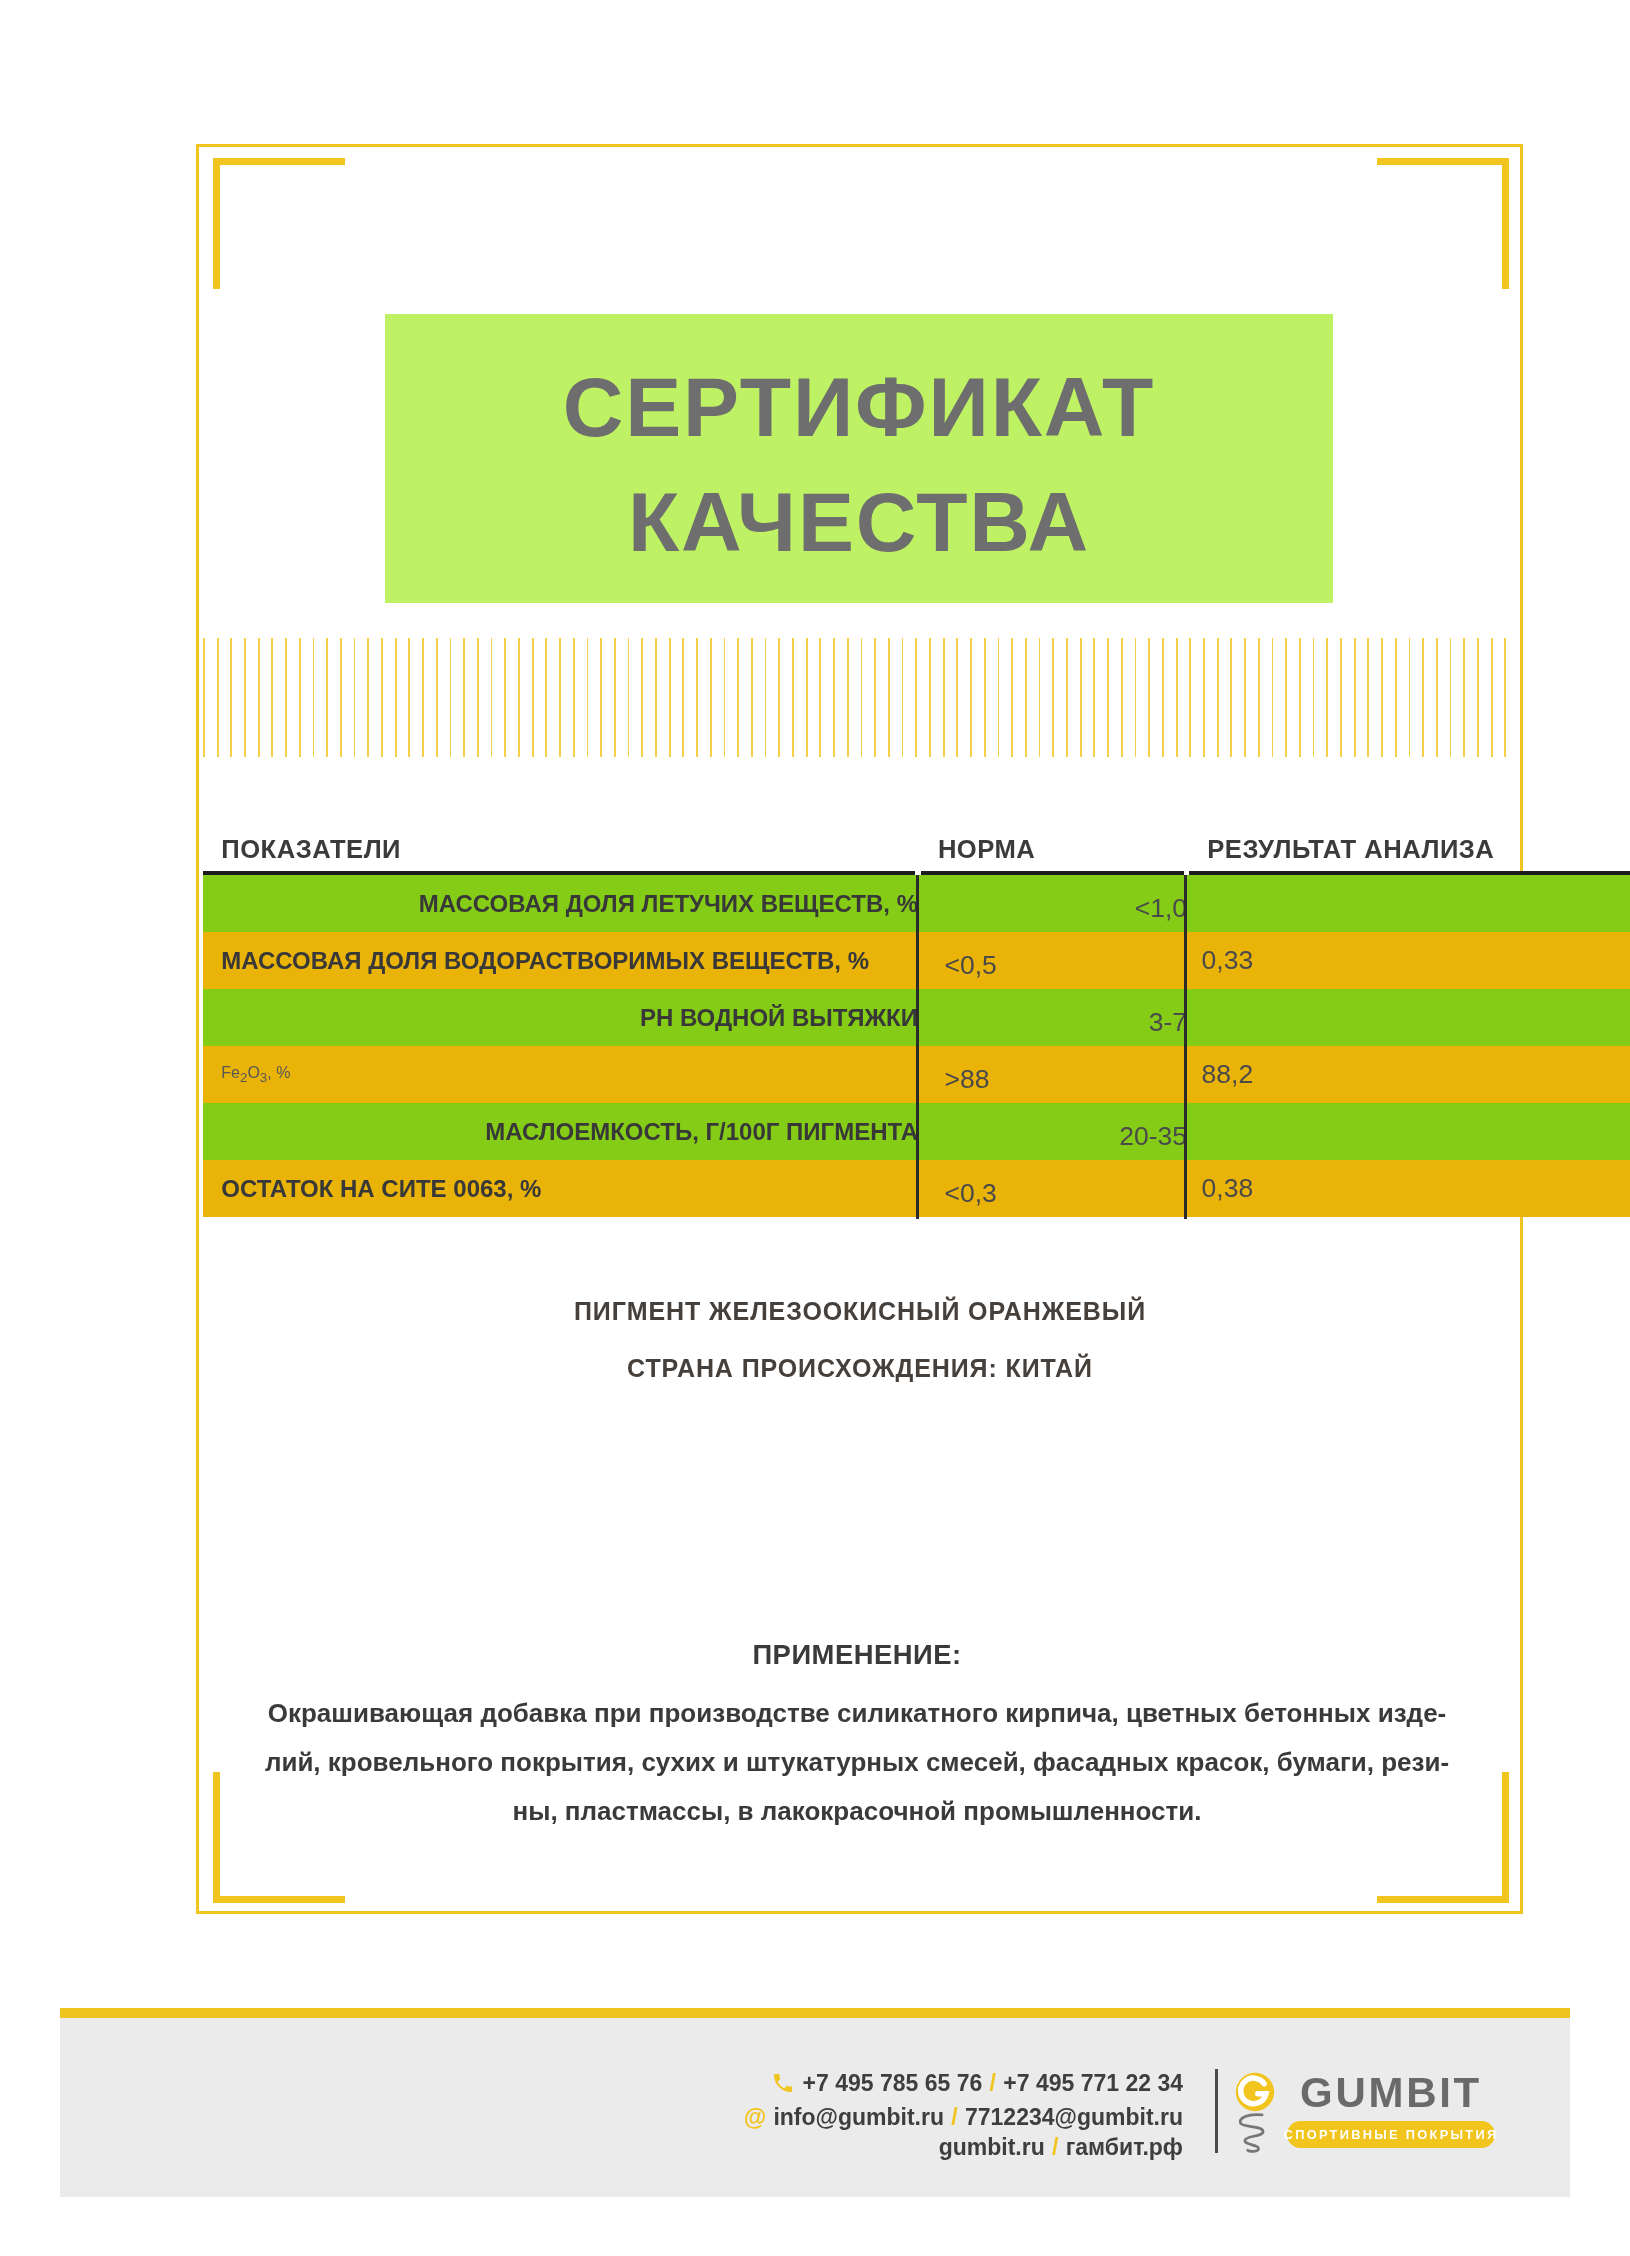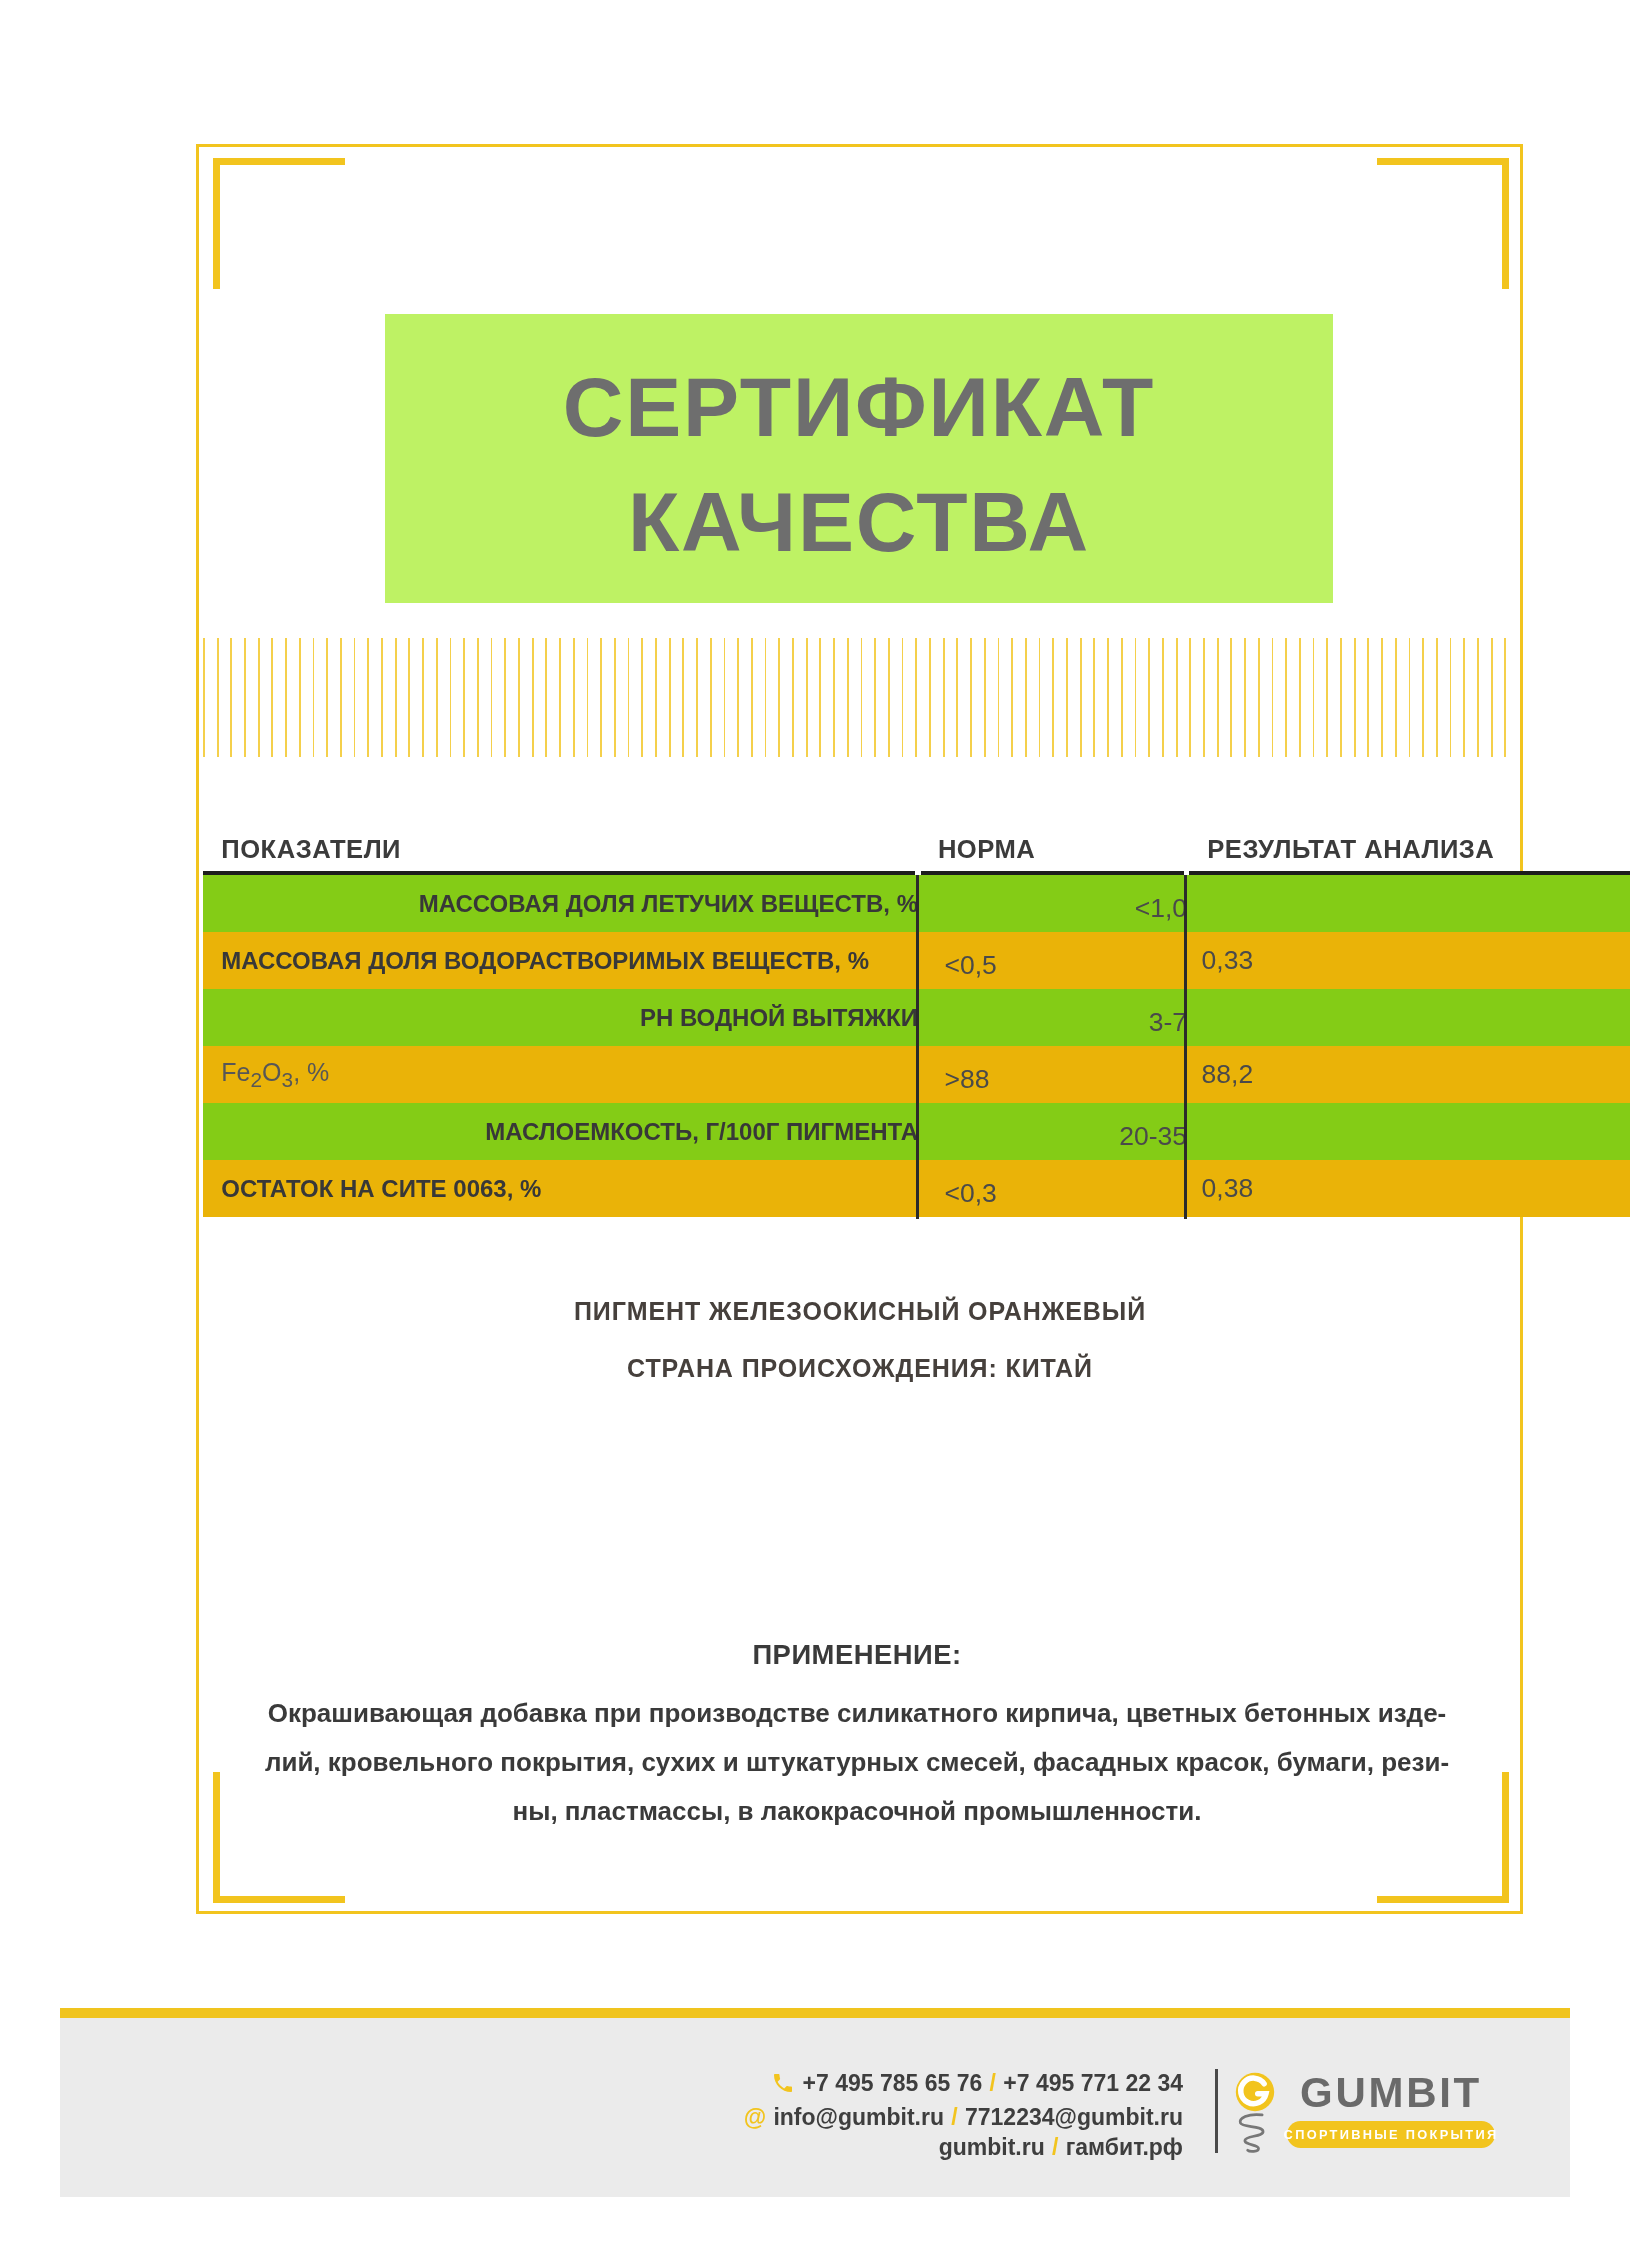--- a/index.html
+++ b/index.html
@@ -39,21 +39,21 @@
   .hcell { display:flex; align-items:center; border-bottom:4.6px solid #1D1D1D;
            font-size:25.6px; font-weight:bold; color:#3B3B3B; letter-spacing:0.5px; }
   .hcell.c1 { width:712px; margin-right:5.5px; padding-left:18.3px; }
   .hcell.c2 { width:263px; margin-right:5.5px; padding-left:17.4px; }
   .hcell.c3 { flex:1; padding-left:18.3px; }
   .tbody { position:relative; }
   .trow { display:flex; height:57px; align-items:center; }
   .trow.odd  { background:#84cc16;text-align:right; }
   .trow.even { background:#eab308; }
   .tc1 { width:715px; padding-left:18.3px; font-size:24px; font-weight:bold; color:#383838; }
-  .tc1.plain { font-weight:normal; font-size:25px; color:#575757; }
+  .tc1.plain { font-weight:normal; font-size:16px; color:#575757; }
   .tc2 { width:269px; padding-left:26.5px; font-size:26.5px; color:#4A4A4A;margin-top:10px; }
   .tc3 { flex:1; padding-left:14.6px; font-size:26.5px; color:#4A4A4A; }
   .vline { position:absolute; top:0; width:2.7px; height:344px; background:#2B2B2B; }
   .vline.v1 { left:713px; }
   .vline.v2 { left:981px; }
 
   
   .application { position:absolute; left:200px; top:1639px; width:1314px; text-align:center; }
   .app-heading { font-size:27.4px; font-weight:bold; color:#3A3A3A; letter-spacing:0.5px; margin-bottom:18.3px; }
   .app-line { font-size:26px; font-weight:bold; color:#3A3A3A; line-height:49px; }

